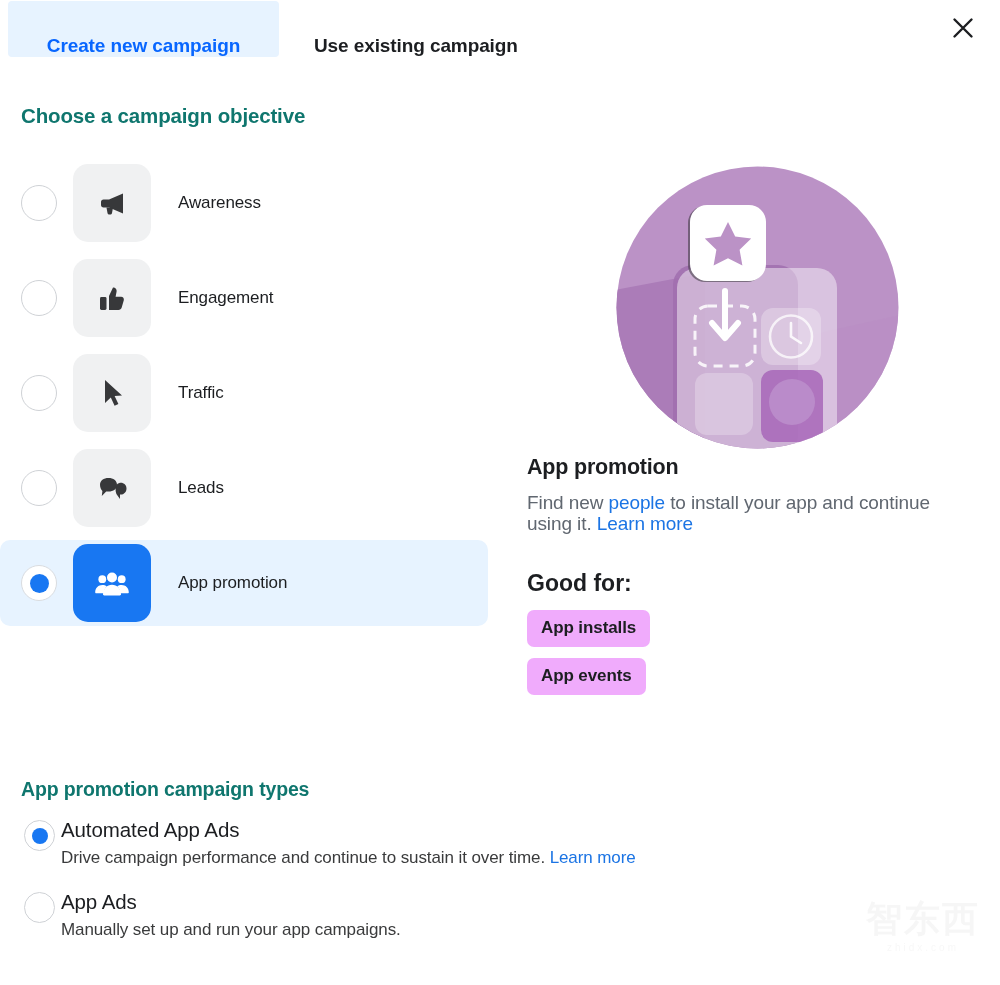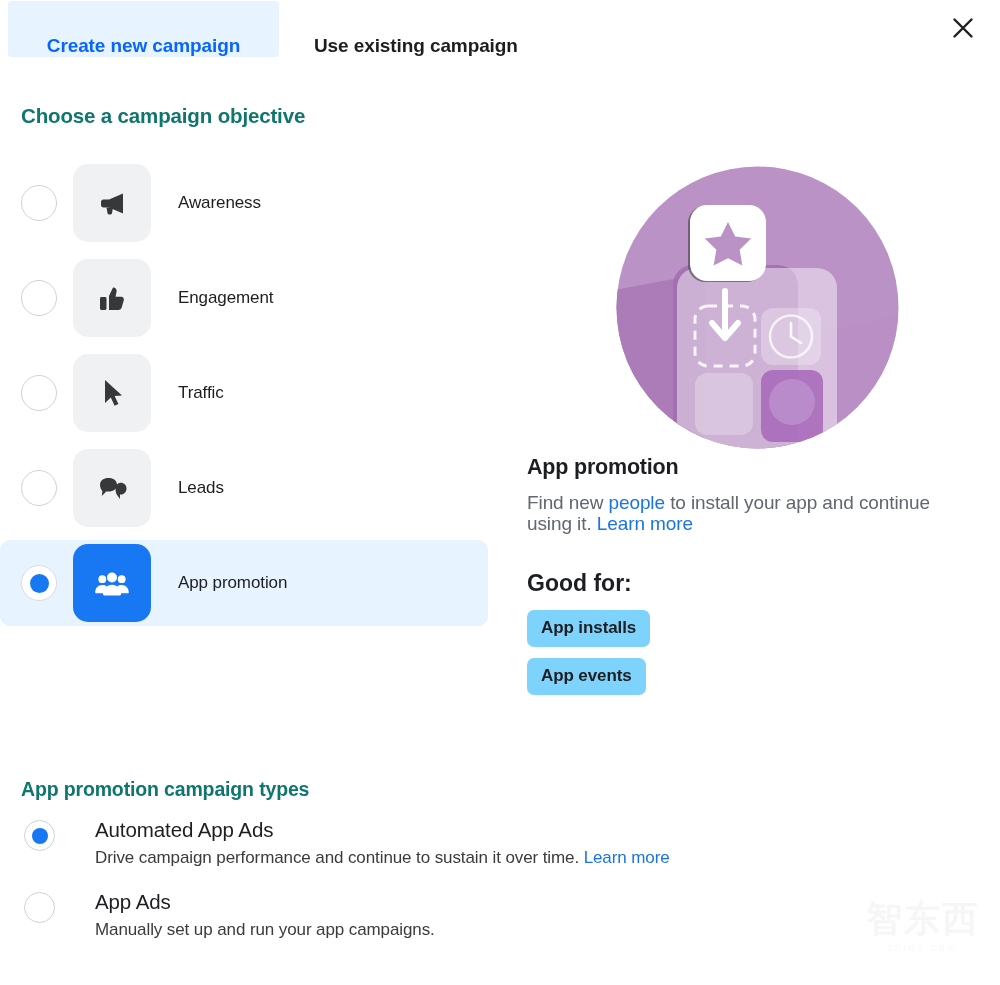--- a/index.html
+++ b/index.html
@@ -88,36 +88,36 @@
     position: absolute; left: 0; top: 332px; width: 425px;
     font-size: 19px; line-height: 21px; color: #606770; letter-spacing: -0.1px;
   }
   .detail-desc a, .link { color: #1b74e4; text-decoration: none; cursor: pointer; }
   .goodfor-label {
     position: absolute; left: 0; top: 410px; font-size: 23px;
     font-weight: bold; color: #1c1e21;
   }
   .chips { position: absolute; left: 0; top: 450px; }
   .chip {
-    display: inline-block; background: #7dd3fc; color: #1c1e21;
+    display: inline-block; background: #f0abfc; color: #1c1e21;
     font-size: 17px; font-weight: bold; padding: 8px 14px 9px;
     border-radius: 7px; margin-bottom: 11px; letter-spacing: -0.1px;
   }
 
   
   .types { position: absolute; left: 0; top: 818px; width: 900px; }
   .type-row { position: relative; display: flex; margin-bottom: 22px; padding-left: 24px; cursor: pointer; }
   .radio-sm {
     width: 31px; height: 31px; border-radius: 50%;
     border: 1.6px solid #cfd2d6; background: #fff; flex: 0 0 31px;
     display: flex; align-items: center; justify-content: center; margin-top: 2px;
   }
   .radio-sm .dot { width: 16px; height: 16px; border-radius: 50%; background: #1877f2; display: none; }
   .radio-sm.checked .dot { display: block; }
-  .type-text { margin-left: 40px; }
+  .type-text { margin-left: 6px; }
   .type-title { font-size: 20.5px; color: #1c1e21; letter-spacing: -0.1px; }
   .type-desc { font-size: 17px; color: #3a3b3c; margin-top: 6px; letter-spacing: -0.1px; }
 
   
   .watermark {
     position: absolute; right: 12px; bottom: 12px; width: 130px; height: 72px;
     opacity: 0.07; pointer-events: none;
   }
   .wm-text {
     font-size: 36px; font-weight: bold; color: #888; letter-spacing: 2px;

